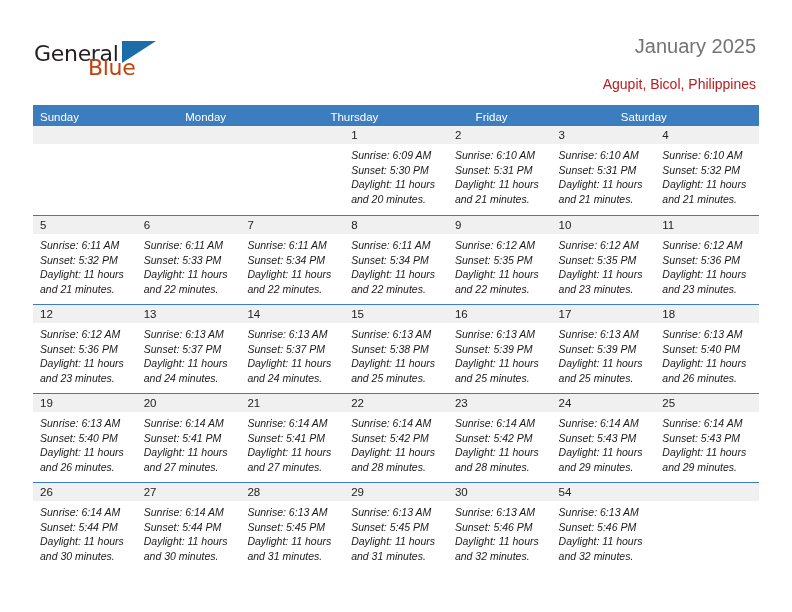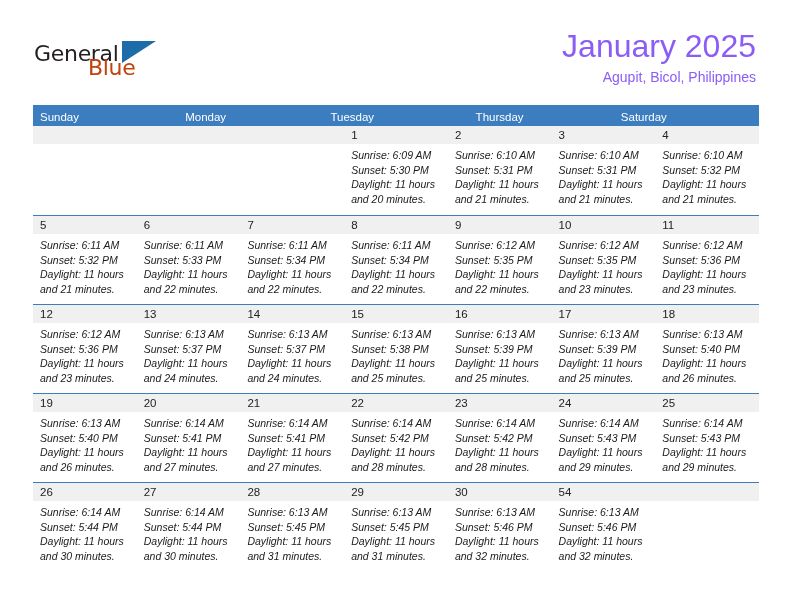--- a/index.html
+++ b/index.html
@@ -63,31 +63,31 @@
     border-left: 34px solid #1b6ca8;
     border-bottom: 22px solid transparent;
   }
   .title-block {
     position: absolute;
     right: 36px;
     top: 28px;
     text-align: right;
   }
   .cal-title {
-    font-size: 32px;
+    font-size: 20px;
     font-weight: normal;
-    color: #8b5cf6;
+    color: #737373;
     line-height: 36px;
     white-space: nowrap;
   }
   .cal-subtitle {
     font-size: 14px;
-    color: #8b5cf6;
+    color: #b91c1c;
     line-height: 20px;
-    margin-top: 3px;
+    margin-top: 10px;
     white-space: nowrap;
   }
 
   
   .calendar {
     position: absolute;
     left: 33px;
     top: 105px;
     width: 726px;
   }
@@ -159,22 +159,22 @@
     <div class="title-block">
       <div class="cal-title">January 2025</div>
       <div class="cal-subtitle">Agupit, Bicol, Philippines</div>
     </div>
   </div>
 
   <div class="calendar">
     <div class="weekday-row" id="weekday-row">
         <div class="weekday">Sunday</div>
         <div class="weekday">Monday</div>
-        <div class="weekday">Tuesday</div>
         <div class="weekday">Thursday</div>
+        <div class="weekday">Friday</div>
         <div class="weekday">Saturday</div>
       </div>
     <div id="weeks-container">
         <div class="week-row first">
           <div class="day-cell empty">
             <div class="day-num"></div>
             <div class="day-body"></div>
           </div>
           <div class="day-cell empty">
             <div class="day-num"></div>

